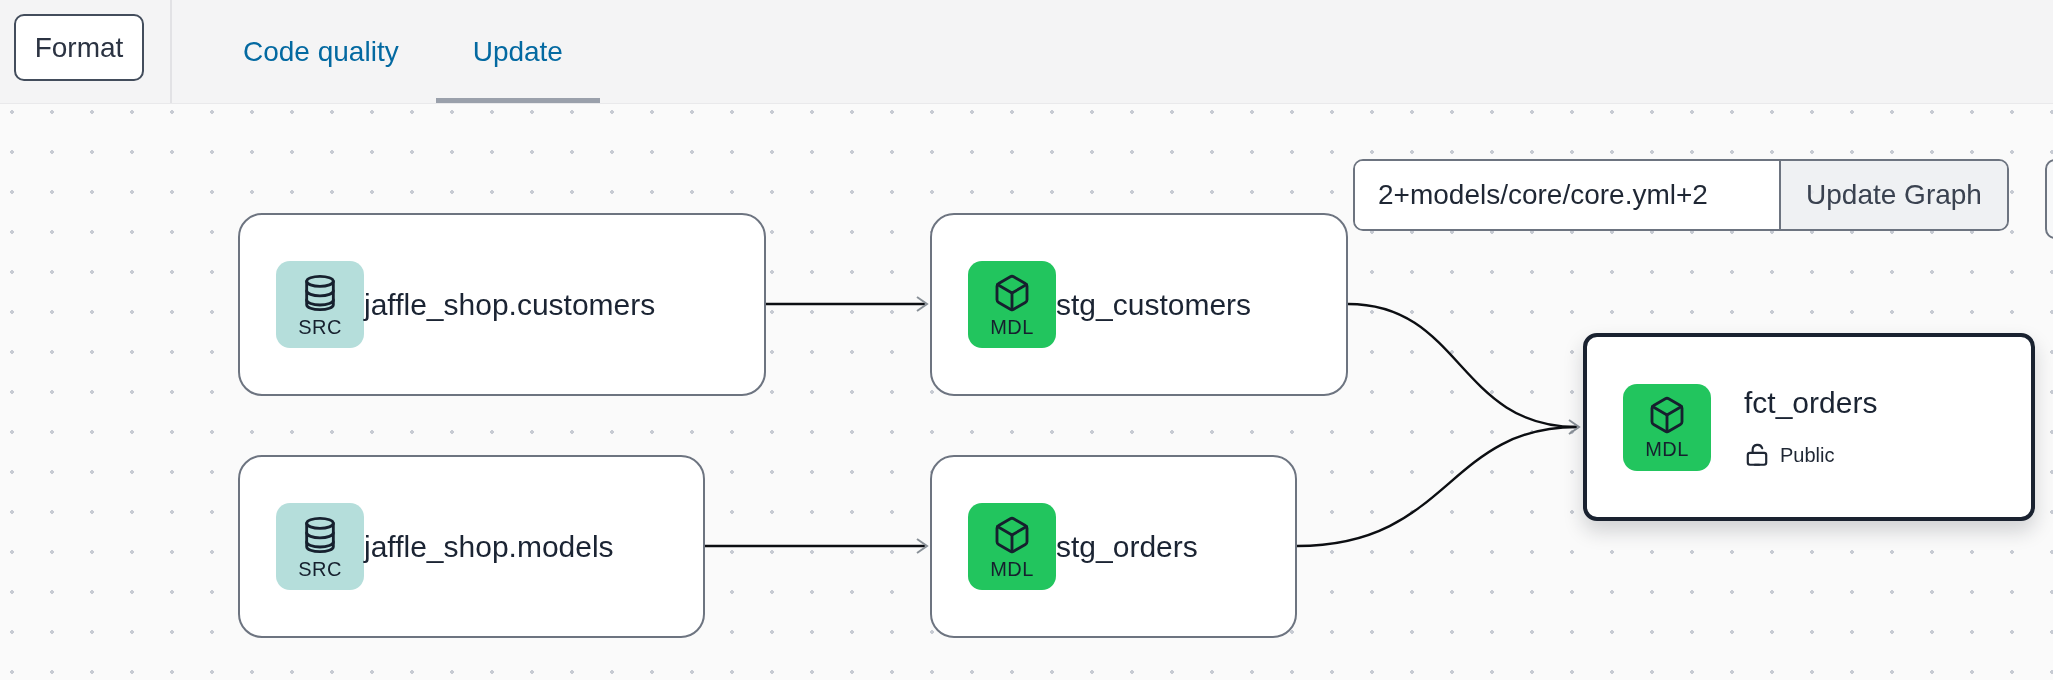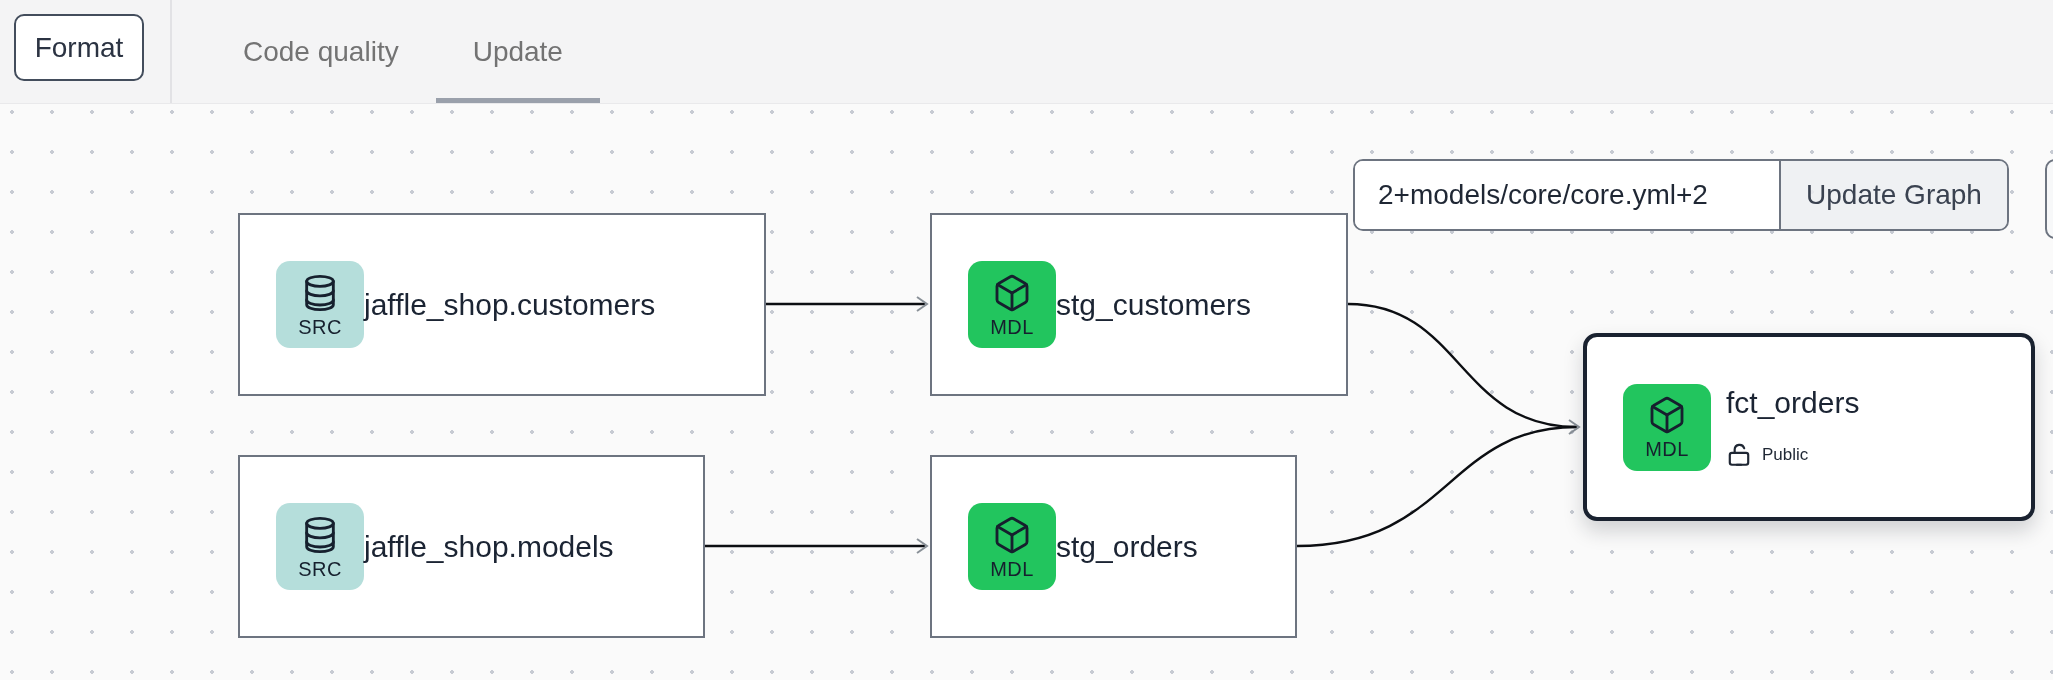--- a/index.html
+++ b/index.html
@@ -23,59 +23,59 @@
     display:flex; align-items:center; justify-content:center;
     font-family:inherit; cursor:pointer;
   }
   .topbar-divider {
     position:absolute; left:170px; top:0; width:2px; height:103px; background:#e2e2e5;
   }
   .tabs { position:absolute; left:206px; top:0; height:103px; display:flex; }
   .tab {
     position:relative; height:103px; padding:0 37px;
     display:flex; align-items:center;
-    font-size:28px; color:#737373; cursor:pointer; white-space:nowrap;
+    font-size:28px; color:#0369a1; cursor:pointer; white-space:nowrap;
   }
   .tab.active::after {
     content:""; position:absolute; left:0; right:0; bottom:0; height:5px; background:#9aa0ab;
   }
 
   
   .canvas {
     position:absolute; top:104px; left:0; width:2053px; height:576px;
     background-color:#fafafa;
     background-image:radial-gradient(circle, #c7cbd3 1.7px, transparent 1.9px);
     background-size:40px 40px;
     background-position:-8px -12px;
   }
   svg.edges { position:absolute; top:0; left:0; width:2053px; height:576px; }
 
   
   .node {
     position:absolute; background:#ffffff;
-    border:2px solid #6d7480; border-radius:0;
+    border:2px solid #6d7480; border-radius:24px;
     display:flex; align-items:center; cursor:pointer;
   }
   .node.selected {
     border:4px solid #1a2230; border-radius:14px;
     box-shadow:0 10px 20px rgba(20,26,40,0.18);
   }
   .nicon {
     flex:none; width:88px; height:87px; border-radius:14px;
     margin-left:36px;
     display:flex; flex-direction:column; align-items:center; justify-content:center;
   }
   .nicon.src { background:#b5dedb; }
   .nicon.mdl { background:#22c55e;justify-content:center; }
   .nicon svg { width:40px; height:40px; stroke:#16202e; }
   .ntype { font-size:20px; color:#16202e; line-height:1; margin-top:4px; letter-spacing:0.5px; }
   .nlabel { font-size:30px; color:#1b2433; white-space:nowrap; }
-  .ncontent { margin-left:15px; display:flex; flex-direction:column; gap:22px; }
+  .ncontent { margin-left:33px; display:flex; flex-direction:column; gap:22px; }
   .ntitle { font-size:30px; color:#1b2433; white-space:nowrap; }
-  .naccess { display:flex; align-items:center; gap:10px; font-size:17px; color:#1f2734; }
+  .naccess { display:flex; align-items:center; gap:10px; font-size:20px; color:#1f2734; }
   .naccess svg { width:26px; height:26px; stroke:#1f2734; }
 
   
   .n-src-customers { left:238px; top:109px; width:528px; height:183px; }
   .n-stg-customers { left:930px; top:109px; width:418px; height:183px; }
   .n-src-orders    { left:238px; top:351px; width:467px; height:183px; }
   .n-stg-orders    { left:930px; top:351px; width:367px; height:183px; }
   .n-fct-orders    { left:1583px; top:229px; width:452px; height:188px; }
 
   

